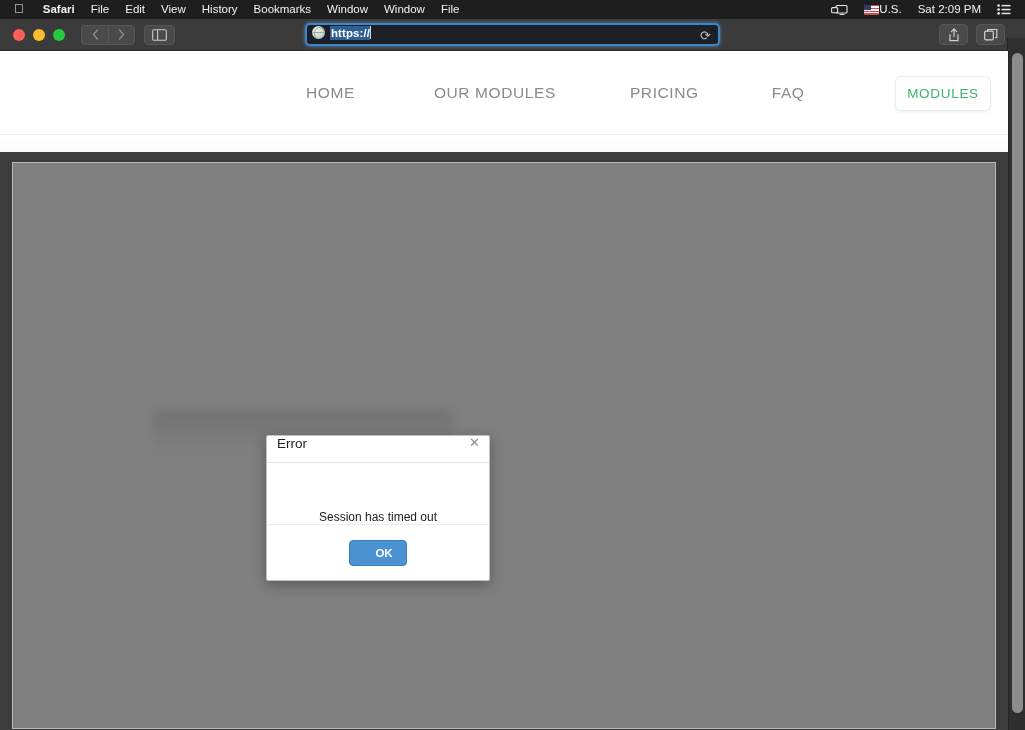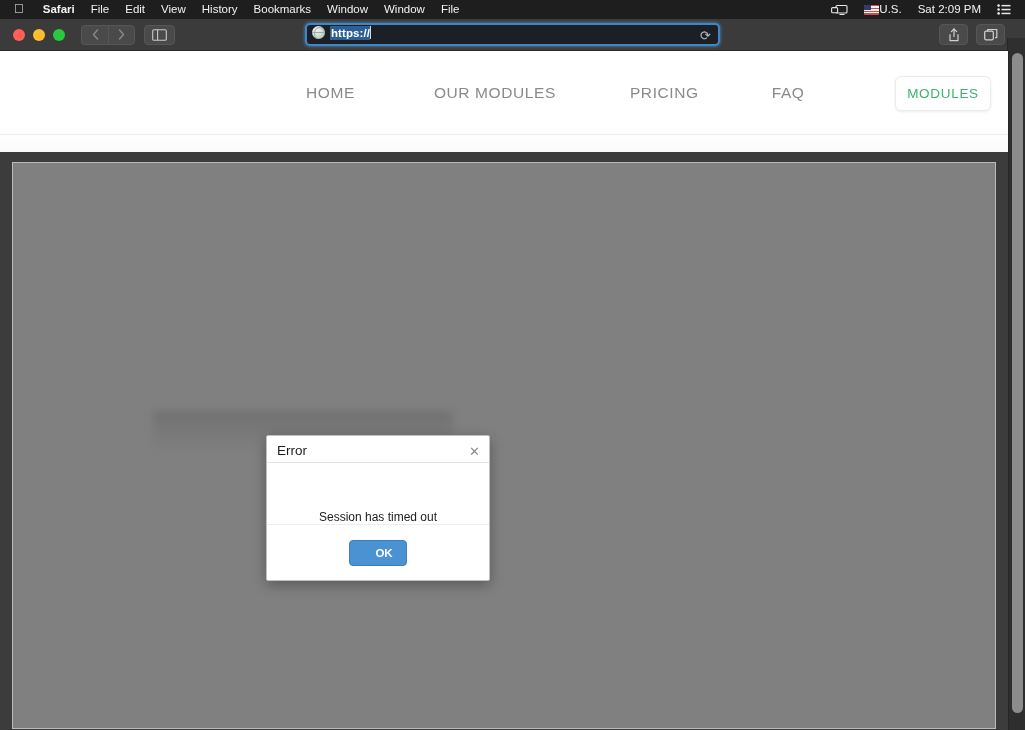--- a/index.html
+++ b/index.html
@@ -257,22 +257,22 @@
     left: 253px; top: 272px;
     width: 224px;
     background: #ffffff;
     border: 1px solid #c0c0c0;
     border-radius: 2px;
     box-shadow: 0 4px 14px rgba(0,0,0,0.30);
   }
   .modal-header {
     height: 27px;
     border-bottom: 1px solid #e5e5e5;
-    display: flex; align-items: flex-end;
-    padding: 0 9px 4px 10px;
+    display: flex; align-items: flex-start;
+    padding: 0 9px 12px 10px;
   }
   .modal-title {
     font-size: 13.5px;
     color: #1c1c1c;
     flex: 1;
   }
   .modal-close {
     color: #8b8b8b;
     font-size: 13px;
     line-height: 1;

